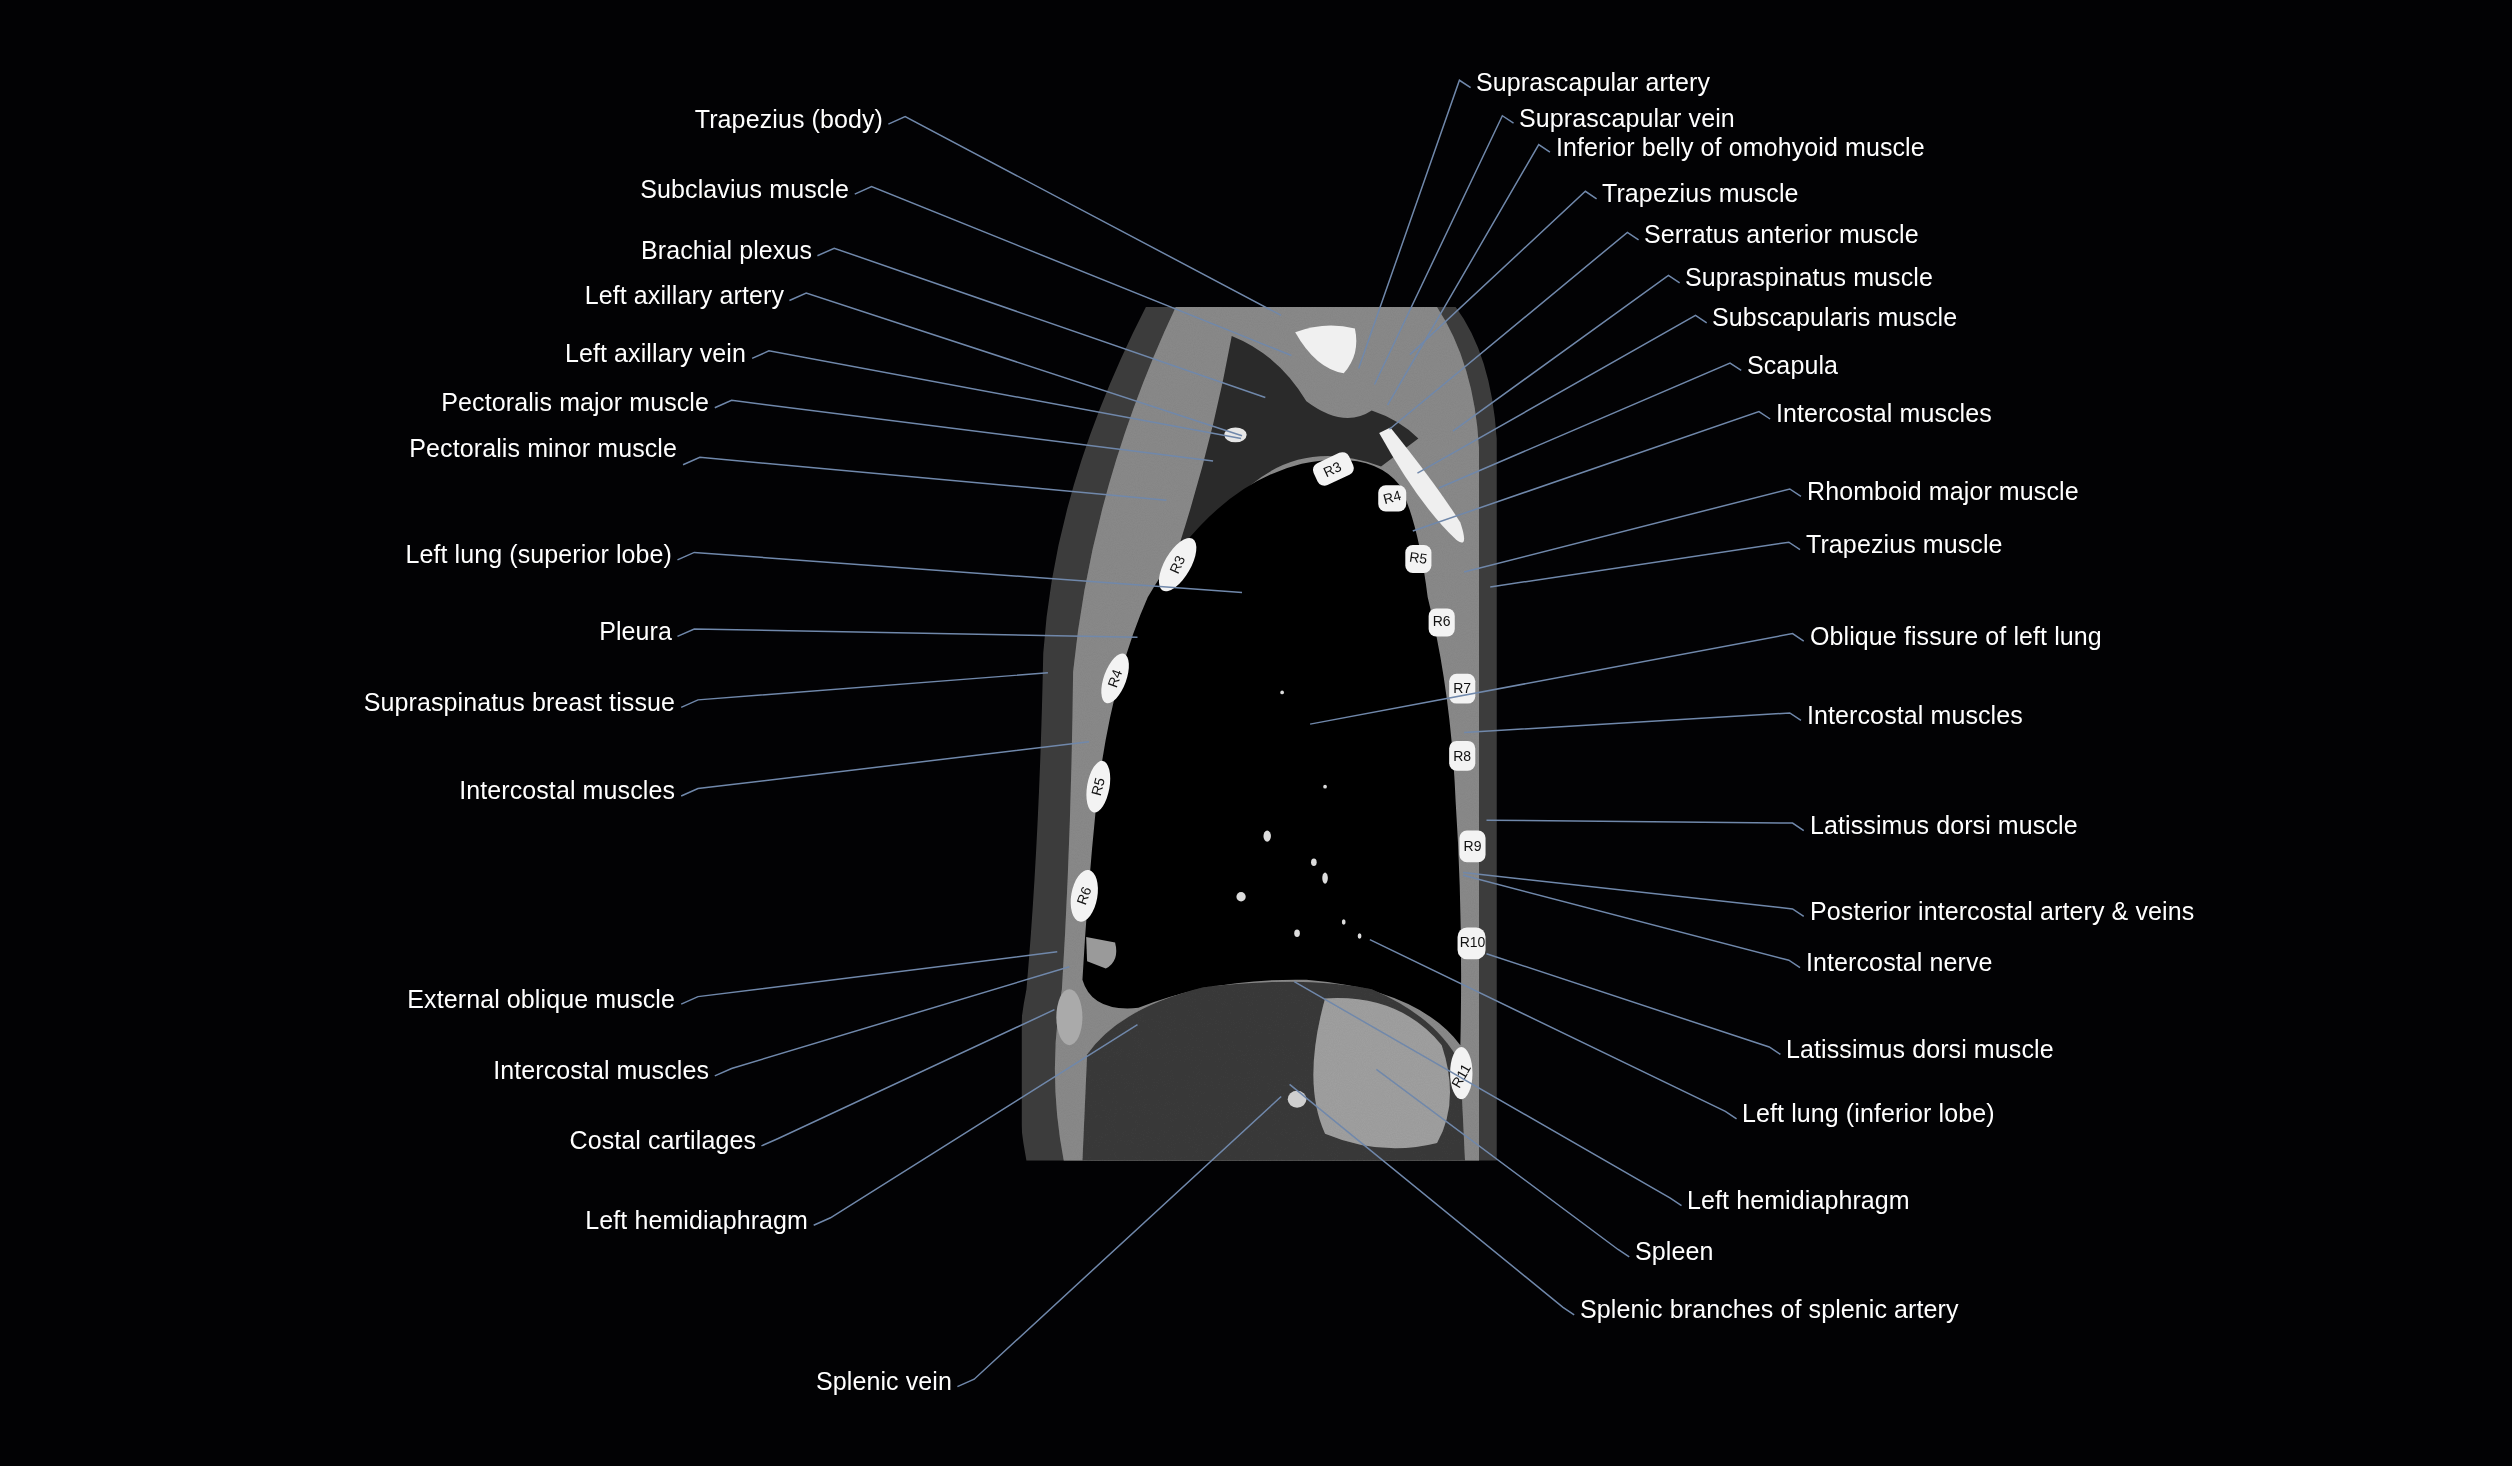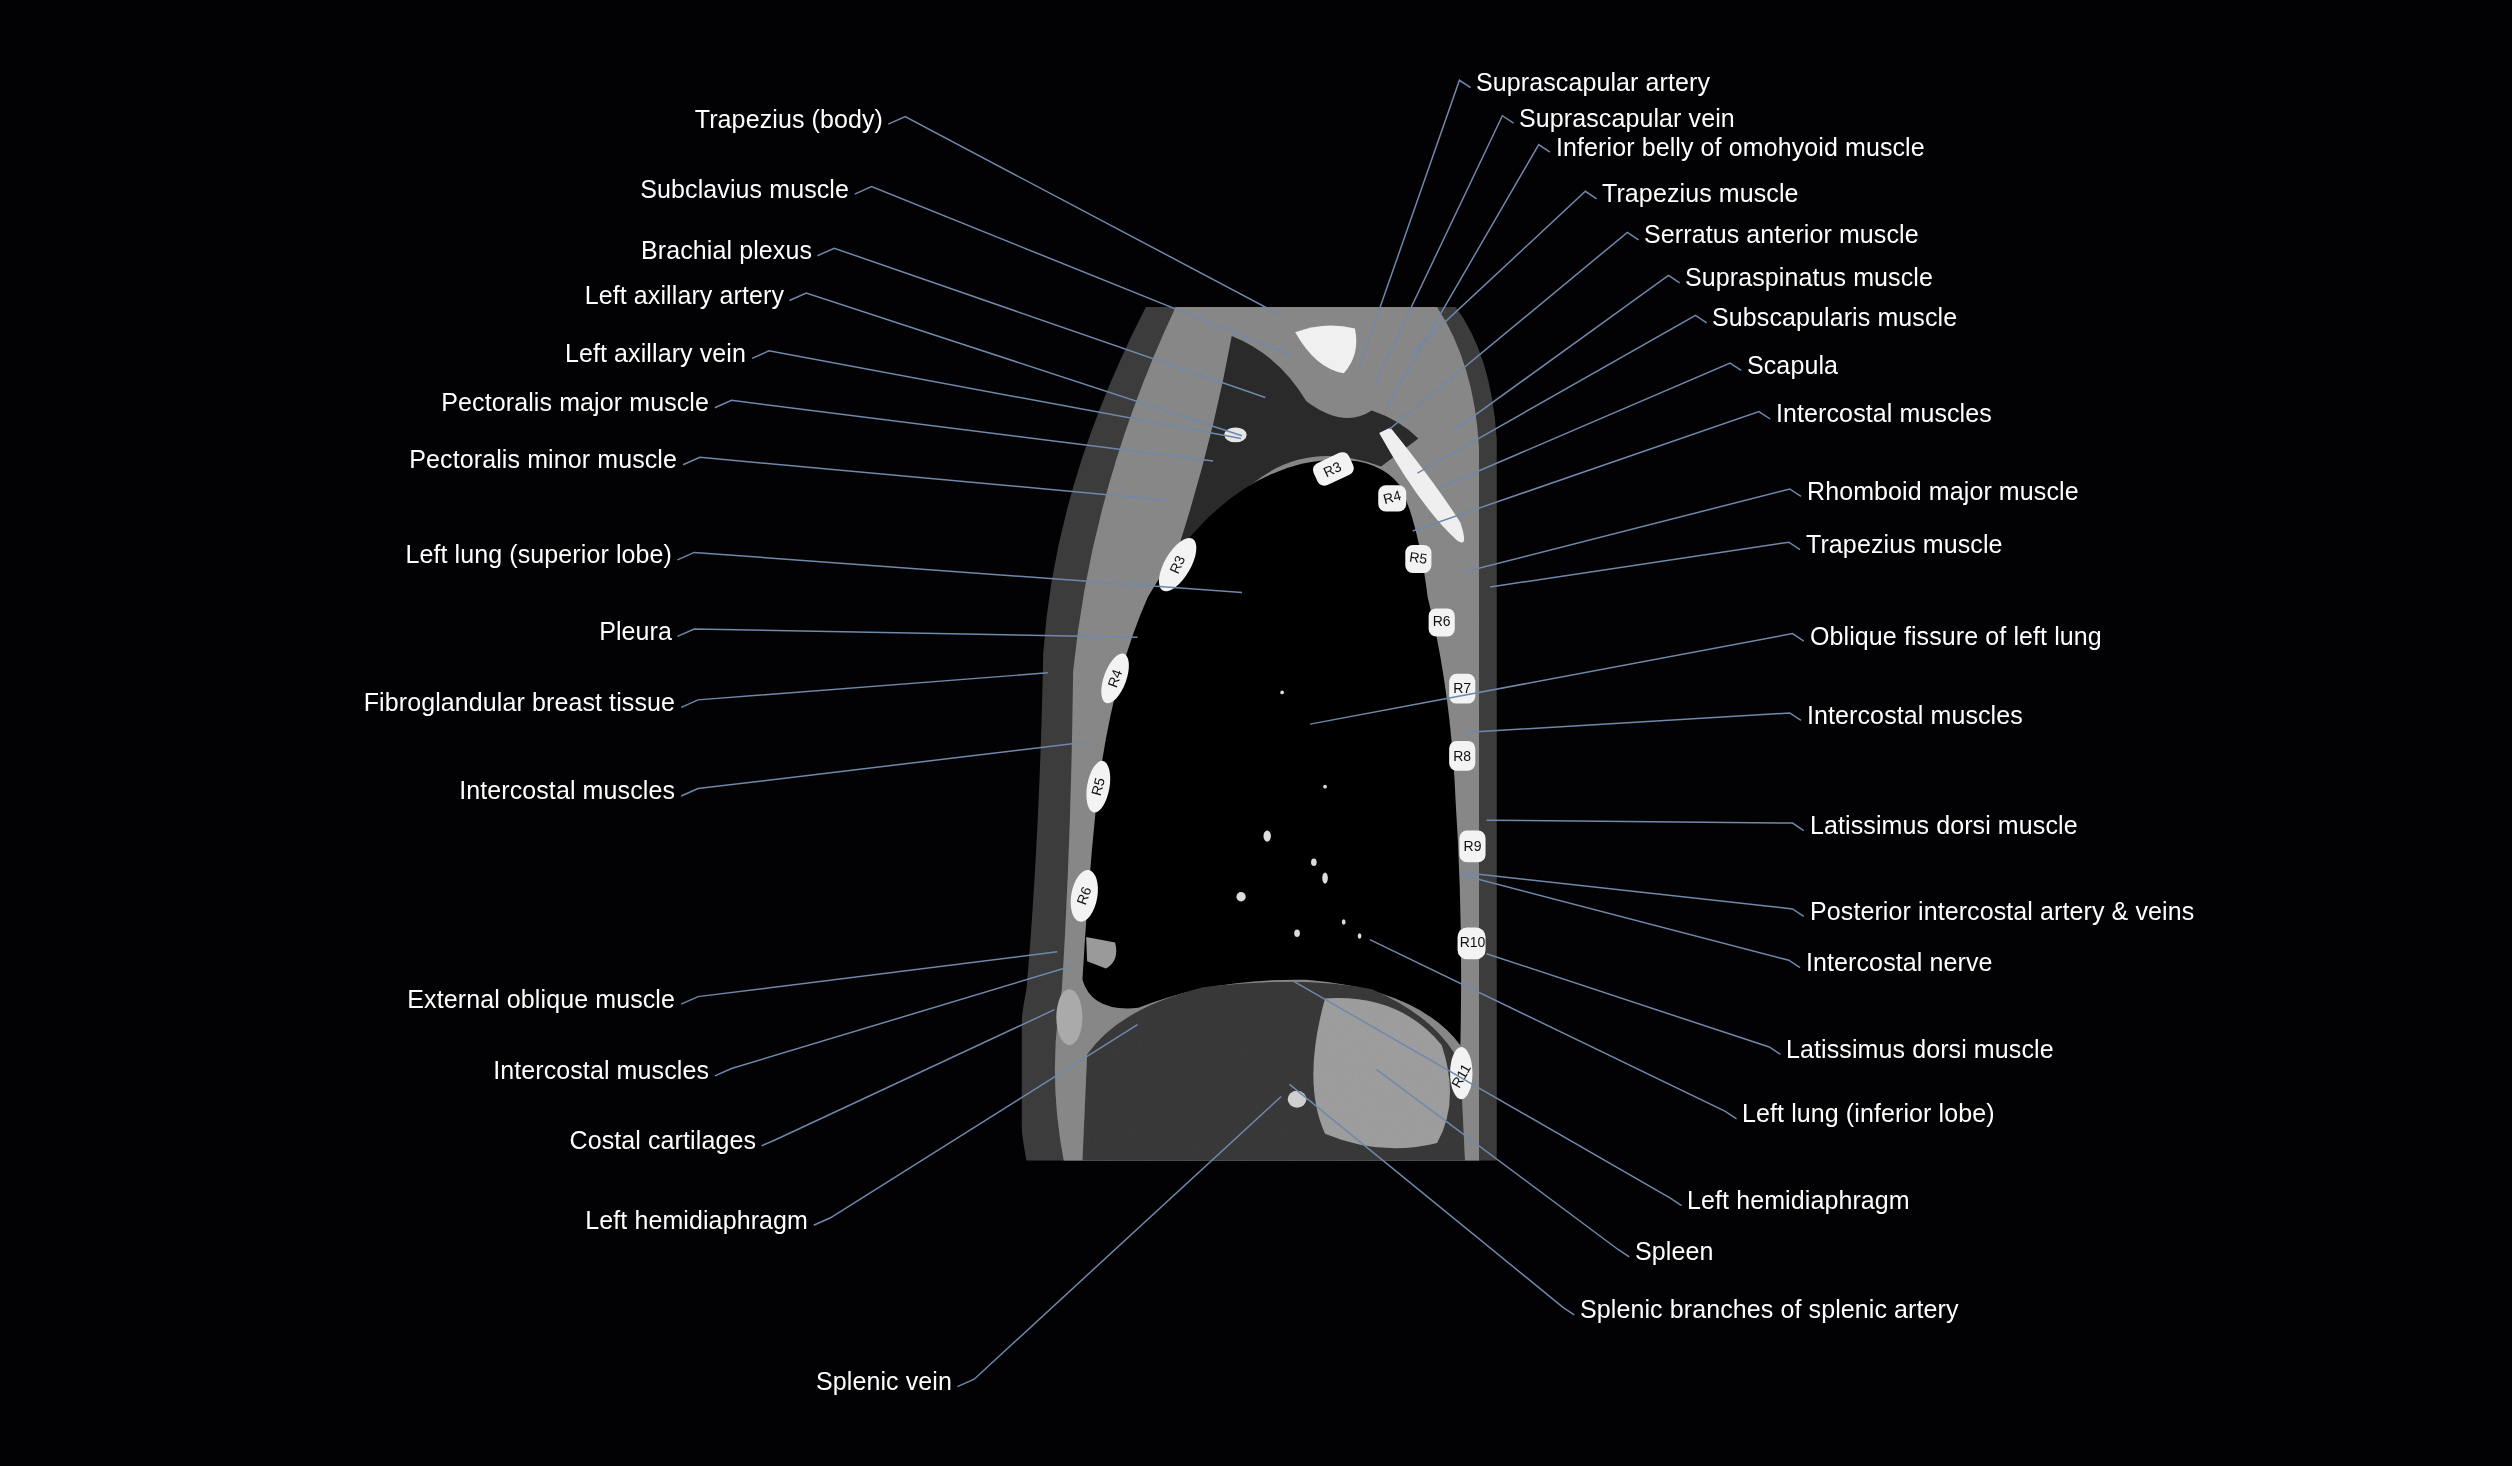--- a/index.html
+++ b/index.html
@@ -146,24 +146,24 @@
       <polyline points="1687,1409 1675,1401 1382,1162" fill="none" stroke="#7088ab" stroke-width="1.6"></polyline>
     </svg>
 
   <div id="labels-left">
       <div class="label left" style="top: 119px; right: 1629px;">Trapezius (body)</div>
       <div class="label left" style="top: 189px; right: 1663px;">Subclavius muscle</div>
       <div class="label left" style="top: 250px; right: 1700px;">Brachial plexus</div>
       <div class="label left" style="top: 295px; right: 1728px; margin-left: 45px;">Left axillary artery</div>
       <div class="label left" style="top: 353px; right: 1766px;">Left axillary vein</div>
       <div class="label left" style="top: 402px; right: 1803px;">Pectoralis major muscle</div>
-      <div class="label left" style="top: 459px; right: 1835px;">Pectoralis minor muscle</div>
+      <div class="label left" style="top: 448px; right: 1835px;">Pectoralis minor muscle</div>
       <div class="label left" style="top: 554px; right: 1840px;">Left lung (superior lobe)</div>
       <div class="label left" style="top: 631px; right: 1840px;">Pleura</div>
-      <div class="label left" style="top: 702px; right: 1837px;">Fibroglandular breast tissue</div>
+      <div class="label left" style="top: 702px; right: 1837px;">Supraspinatus breast tissue</div>
       <div class="label left" style="top: 790px; right: 1837px;">Intercostal muscles</div>
       <div class="label left" style="top: 999px; right: 1837px;">External oblique muscle</div>
       <div class="label left" style="top: 1070px; right: 1803px;">Intercostal muscles</div>
       <div class="label left" style="top: 1140px; right: 1756px;">Costal cartilages</div>
       <div class="label left" style="top: 1220px; right: 1704px;">Left hemidiaphragm</div>
       <div class="label left" style="top: 1381px; right: 1560px;">Splenic vein</div>
     </div>
   <div id="labels-right">
       <div class="label right" style="top: 82px; left: 1476px;">Suprascapular artery</div>
       <div class="label right" style="top: 118px; left: 1519px;">Suprascapular vein</div>

